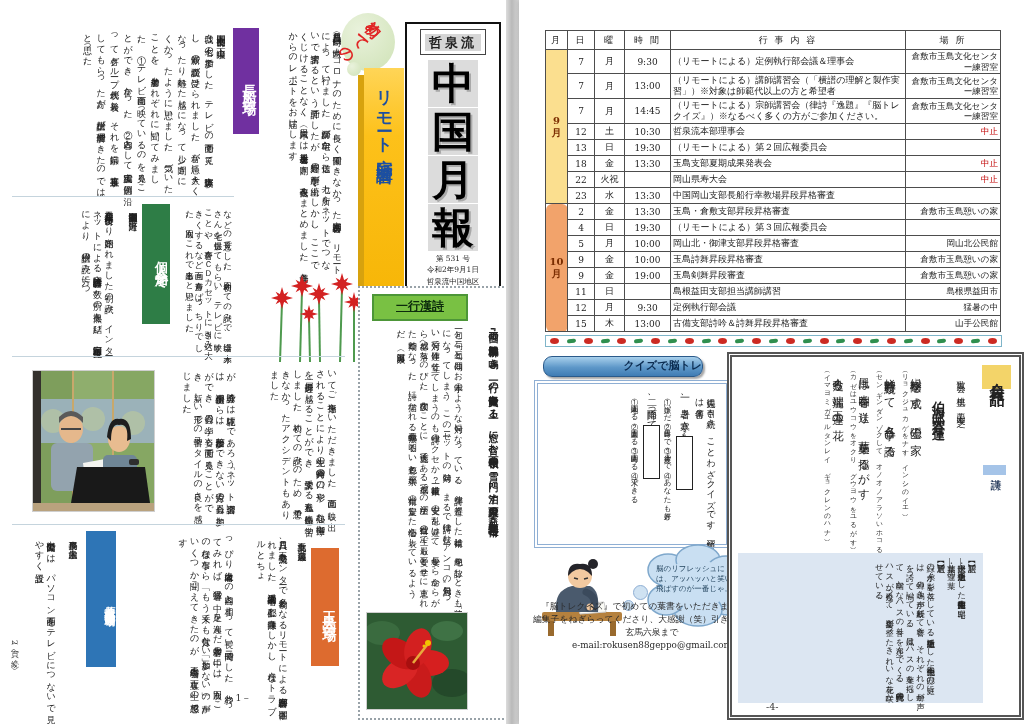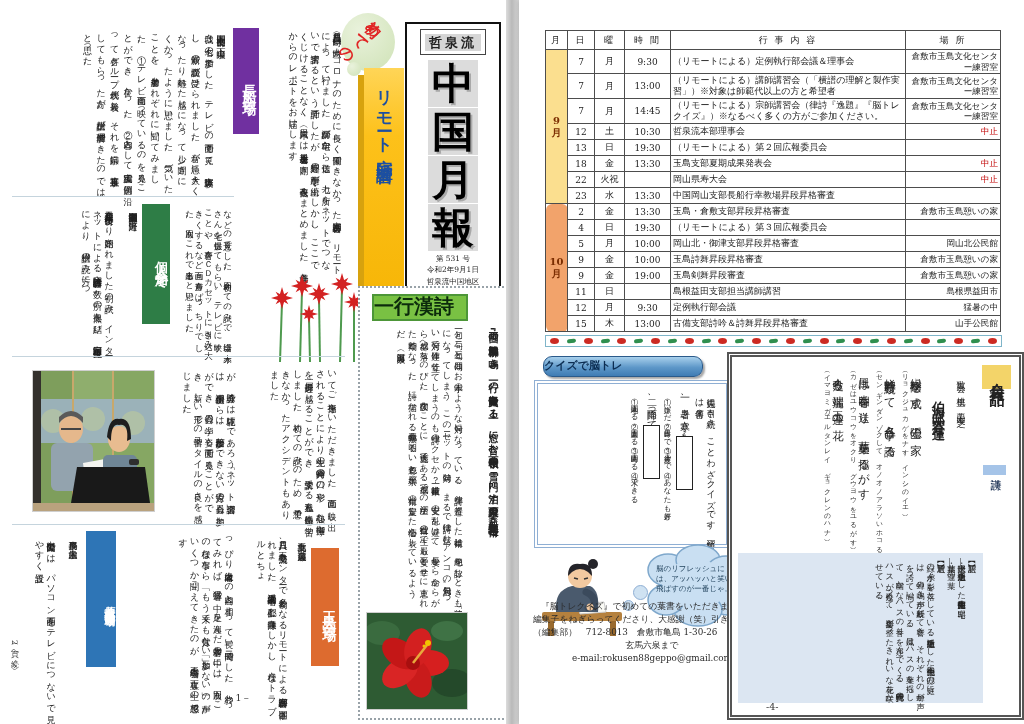--- a/index.html
+++ b/index.html
@@ -28,21 +28,21 @@
   
   .ribbon-banner{background:linear-gradient(180deg,#ffd557 0%,#fdc11a 30%,#f7b607 100%);
     box-shadow:-7px 6px 0 -1px #d7a20e;}
   .ribbon-banner .v{color:#1c4fa1;font-weight:bold;font-size:16.5px;letter-spacing:3px;
     font-family:"DejaVu Sans","Liberation Sans",sans-serif;margin:10px auto 0;display:block;}
   .balloon{border-radius:50%;background:radial-gradient(circle at 35% 30%,#e9f2dc,#cfe2b6);}
   .balloon-txt{color:#e02525;font-weight:bold;font-size:15px;letter-spacing:2px;transform:rotate(48deg);}
   
   .kanshi-box{border:2px dotted #98a2a8;background:#fff;}
   .kanshi-head{background:#79c143;border:2px solid #4d9638;color:#0c2b0c;font-weight:bold;
-    font-size:20px;line-height:21px;font-family:"DejaVu Sans","Liberation Sans",sans-serif;}
+    font-size:12px;text-align:center;line-height:21px;font-family:"DejaVu Sans","Liberation Sans",sans-serif;text-decoration:underline;}
   .kanshi-quote{font-size:10px;line-height:13px;font-weight:bold;letter-spacing:.5px;}
   .kanshi-body{font-size:8.7px;line-height:11.5px;letter-spacing:.3px;}
   
   .photo{border:1px solid #cfcfcf;}
   
   table.sched{border-collapse:collapse;table-layout:fixed;width:455px;height:302px;font-size:9px;}
   table.sched th,table.sched td{border:1px solid #4d4d4d;padding:1px 2px;vertical-align:middle;}
   table.sched th{font-weight:normal;text-align:center;letter-spacing:2px;height:16px;}
   td.c{text-align:center;}
   td.e{text-align:left;line-height:11px;}
@@ -50,21 +50,21 @@
   td.cancel{color:#c00000;}
   td.mcell{text-align:center;font-weight:bold;font-size:10px;color:#7b2d00;vertical-align:top;padding-top:4px;}
   td.mcell span{display:block;line-height:12px;}
   
   .dot-ribbon{border:1px solid #7fb5c9;background:#fff;display:flex;align-items:center;justify-content:space-between;padding:0 4px;}
   .dot-ribbon .dred{width:9px;height:6px;border-radius:50%;background:#cc2a22;}
   .dot-ribbon .dgreen{width:9px;height:4px;border-radius:3px;background:#2f8f4e;transform:rotate(-8deg);}
   
   .quiz-btn{background:linear-gradient(180deg,#a8d0ec 0%,#5d97c8 55%,#3f7cb4 100%);
     border:1px solid #2b5a8a;border-radius:9px;color:#0c2d52;font-weight:bold;
-    font-family:"DejaVu Sans","Liberation Sans",sans-serif;font-size:11px;text-align:left;line-height:18px;
+    font-family:"DejaVu Sans","Liberation Sans",sans-serif;font-size:11px;text-align:right;line-height:18px;
     box-shadow:2px 2px 2px rgba(0,0,0,.35);}
   .quiz-box{border:1px solid #8fafd4;outline:1px solid #8fafd4;outline-offset:2px;background:#fff;padding:8px 10px;}
   .quiz-box .intro{font-size:9px;line-height:11.5px;}
   .qline{font-size:10px;line-height:12px;margin-left:4px;}
   .ansbox{display:inline-block;width:15px;height:52px;border:1px solid #222;background:#fff;}
   .qopts{font-size:7.5px;line-height:9px;color:#222;margin-left:3px;}
   .cloud-txt{font-size:7.5px;line-height:10px;color:#24455f;}
   .editor{font-size:8.8px;line-height:13px;color:#2a2a2a;}
   .editor .ti{font-size:10px;}
   .editor .ctr{text-align:center;}
@@ -456,21 +456,20 @@
           <ellipse cx="26" cy="58" rx="18" ry="15"></ellipse>
         <ellipse cx="56" cy="42" rx="34" ry="24" stroke="none"></ellipse>
       </g>
     </svg>
     <div class="abs cloud-txt" style="left:16px;top:22px;width:80px;">脳のリフレッシュには、アッハッハと笑い飛ばすのが一番じゃ。</div>
   </div>
 
   <div class="abs editor" style="left:14px;top:600px;width:238px;">
     <div style="padding-left:8px;">『脳トレクイズ』で初めての葉書をいただきました。</div>
     <div>編集子をねぎらってくださり、大感謝（笑）引き続き</div>
-    <div>（編集部）　712-8013　倉敷市亀島 1-30-26</div>
     <div class="ctr">玄馬六泉まで</div>
     <div class="ctr">e-mail:rokusen88geppo@gmail.com</div>
   </div>
 
   <div class="abs works-box" style="left:208px;top:352px;width:287px;height:358px;">
     <div class="abs v w-label" style="right:8px;top:8px;">会員作品</div>
     <div class="abs v w-genre" style="right:13px;top:108px;">漢詩</div>
     <div class="abs v w-group" style="right:52px;top:16px;height:200px;">歌泉会　桃里　栗山友之</div>
     <div class="abs v w-title" style="right:72px;top:34px;height:180px;">伯海邸大賀蓮</div>
     <div class="abs v" style="right:96px;top:12px;left:12px;height:238px;">

